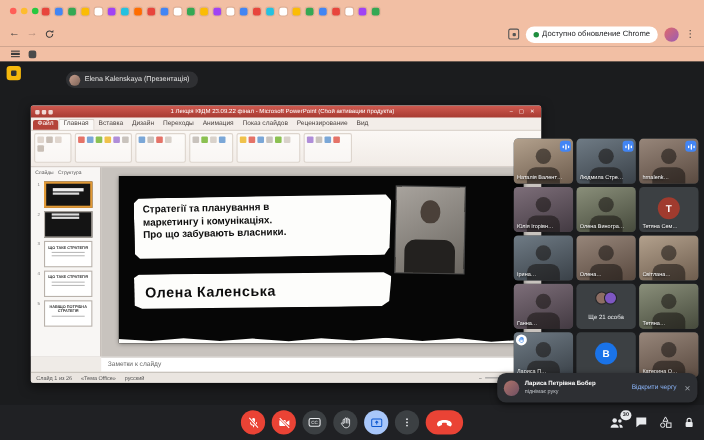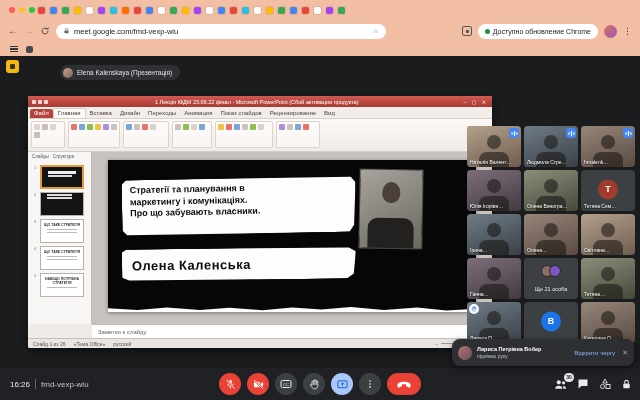--- a/index.html
+++ b/index.html
@@ -171,28 +171,20 @@
       </span>
   </div>
 
   <div class="url-row">
     <span class="nav-ic">←</span>
     <span class="nav-ic dis">→</span>
     <svg width="10" height="10" viewBox="0 0 12 12">
         <path d="M9.5 6a3.5 3.5 0 1 1-1-2.4" fill="none" stroke="#3c3c3c" stroke-width="1.1"></path>
         <path d="M10.2 1.6v2.6H7.6Z" fill="#3c3c3c"></path>
       </svg>
-    <div class="url-pill">
-      <svg width="7" height="8" viewBox="0 0 12 12">
-          <rect x="2.5" y="5" width="7" height="5" rx="1" fill="#5f6368"></rect>
-          <path d="M4 5V3.5a2 2 0 0 1 4 0V5" stroke="#5f6368" fill="none" stroke-width="1.2"></path>
-        </svg>
-      <span class="url-text">meet.google.com/fmd-vexp-wiu</span>
-      <span class="star">☆</span>
-    </div>
     <div class="right-cluster">
       <span class="puzzle"></span>
       <div class="update-pill">
         <span class="update-dot"></span>
         <span>Доступно обновление Chrome</span>
       </div>
       <span class="avatar-b"></span>
       <span class="dots-v">⋮</span>
     </div>
   </div>
@@ -448,25 +440,20 @@
       <span class="t-lines">
         <span class="t-n">Лариса Петрівна Бобер</span>
         <span class="t-a">піднімає руку</span>
       </span>
       <span class="t-link">Відкрити чергу</span>
       <span class="t-x">✕</span>
     </div>
   </div>
 
   <div class="cbar">
-    <div class="cb-left">
-      <span class="cb-time">16:26</span>
-      <span class="cb-sep"></span>
-      <span class="cb-code">fmd-vexp-wiu</span>
-    </div>
 
     <div class="cb-center">
       <span class="cbtn b-red">
         <svg width="11" height="11" viewBox="0 0 12 12">
             <rect x="4.6" y="1" width="2.8" height="5.2" rx="1.4" fill="#fff"></rect>
             <path d="M3 5.2a3 3 0 0 0 6 0" fill="none" stroke="#fff" stroke-width="1"></path>
             <line x1="6" y1="8.2" x2="6" y2="10.3" stroke="#fff" stroke-width="1"></line>
             <line x1="1.8" y1="1" x2="10.4" y2="10.6" stroke="#ea4335" stroke-width="2.2"></line>
             <line x1="1.8" y1="1" x2="10.4" y2="10.6" stroke="#fff" stroke-width="1"></line>
           </svg>

